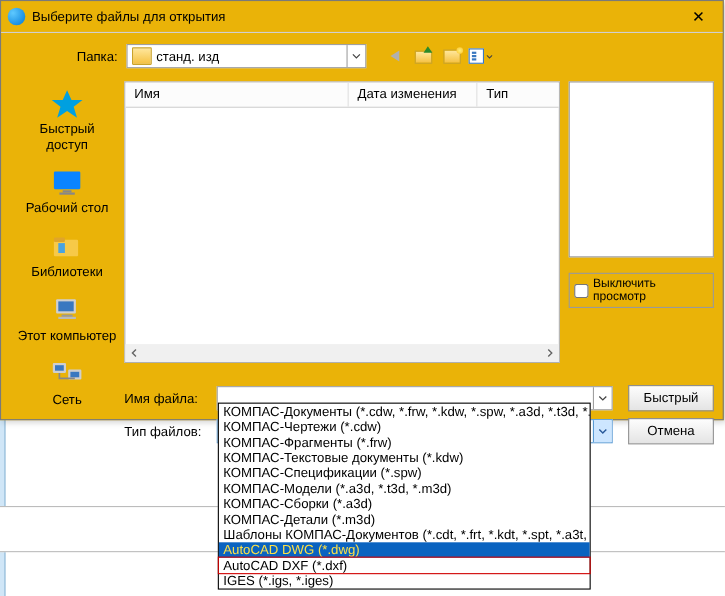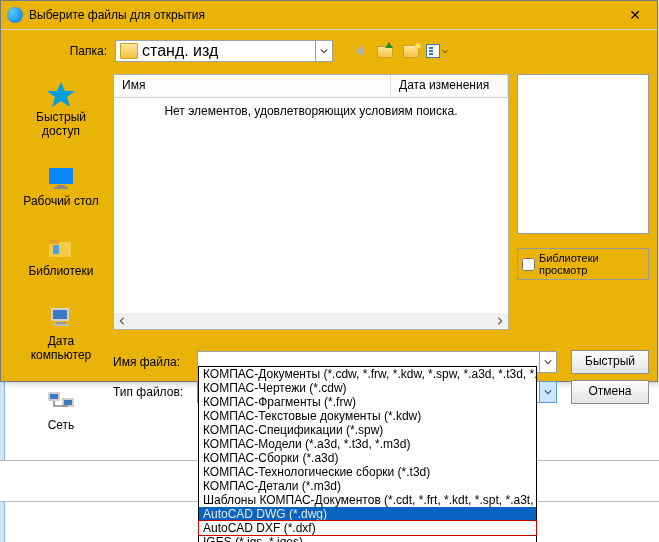--- a/index.html
+++ b/index.html
@@ -63,21 +63,21 @@
     width: 216px;
     background: #fff;
   }
   .folder-combo .folder-icon {
     width: 16px; height: 14px;
     margin: 0 4px;
     background: linear-gradient(#ffe79c, #f5c142);
     border: 1px solid #caa32a;
     border-radius: 1px;
   }
-  .folder-combo .folder-text { flex: 1; font-size: 16px; }
+  .folder-combo .folder-text { flex: 1; font-size: 12px; }
   .folder-combo .dd {
     width: 16px; height: 20px;
     border-left: 1px solid #a0a0a0;
     display: flex; align-items: center; justify-content: center;
   }
   .dd svg { width: 8px; height: 8px; }
 
   .tool-icons {
     margin-left: 14px;
     display: flex;
@@ -138,21 +138,21 @@
   .main-area {
     display: flex;
     height: 270px;
   }
   .places {
     width: 104px;
     display: flex;
     flex-direction: column;
     align-items: center;
     padding-top: 4px;
-    gap: 20px;
+    gap: 8px;
     border-right: none;
   }
   .place {
     width: 90px;
     text-align: center;
     padding: 2px 0 4px 0;
   }
   .place .pic {
     width: 32px; height: 28px;
     margin: 0 auto 2px auto;
@@ -306,21 +306,21 @@
   }
   .dropdown-list .item {
     padding: 0 4px;
     height: 14px;
     line-height: 14px;
     white-space: nowrap;
     overflow: hidden;
   }
   .dropdown-list .item.sel-blue {
     background: #0a63c0;
-    color: #e5e5e5;
+    color: #fde047;
   }
   .dropdown-list .item.sel-red {
     outline: 1px solid #d00000;
   }
 
   
   .bg-stripes {
     position: absolute;
     left: 0; right: 0; top: 460px;
     height: 40px;
@@ -407,62 +407,62 @@
             </svg>
           <div class="plabel">Библиотеки</div>
         </div>
         <div class="place">
           <svg class="pic" viewBox="0 0 32 28">
               <rect class="pc-body" x="6" y="4" width="18" height="13" rx="1"></rect>
               <rect fill="#3a78c0" x="8" y="6" width="14" height="9"></rect>
               <rect fill="#999" x="11" y="18" width="10" height="2"></rect>
               <rect fill="#bbb" x="8" y="20" width="16" height="2"></rect>
             </svg>
-          <div class="plabel">Дата компьютер</div>
+          <div class="plabel">Этот компьютер</div>
         </div>
         <div class="place">
           <svg class="pic" viewBox="0 0 32 28">
               <rect fill="#cfcfcf" x="3" y="4" width="12" height="9" rx="1"></rect>
               <rect fill="#3a78c0" x="5" y="6" width="8" height="5"></rect>
               <rect fill="#cfcfcf" x="17" y="10" width="12" height="9" rx="1"></rect>
               <rect fill="#3a78c0" x="19" y="12" width="8" height="5"></rect>
               <path stroke="#888" stroke-width="1.5" fill="none" d="M9 13 v5 h14 v-0"></path>
             </svg>
           <div class="plabel">Сеть</div>
         </div>
       </div>
 
       <div class="file-list">
         <div class="file-list-inner">
           <div class="list-header">
             <div class="col col-name">Имя</div>
             <div class="col col-date">Дата изменения</div>
+            <div class="col col-type">Тип</div>
           </div>
-          <div class="empty-msg">Нет элементов, удовлетворяющих условиям поиска.</div>
           <div class="hscroll">
             <div class="scr-btn">
                 <svg width="8" height="8" viewBox="0 0 10 10">
                   <path d="M7 1 L3 5 L7 9" fill="none" stroke="#666" stroke-width="1.6"></path>
                 </svg>
               </div>
             <div class="track"></div>
             <div class="scr-btn">
                 <svg width="8" height="8" viewBox="0 0 10 10">
                   <path d="M3 1 L7 5 L3 9" fill="none" stroke="#666" stroke-width="1.6"></path>
                 </svg>
               </div>
           </div>
         </div>
       </div>
 
       <div class="preview-col">
         <div class="preview-box"></div>
         <label class="preview-chk">
           <input type="checkbox" style="">
-          <span>Библиотеки просмотр</span>
+          <span>Выключить просмотр</span>
         </label>
       </div>
     </div>
 
     <div class="bottom-rows">
       <div class="row">
         <div class="rlabel">Имя файла:</div>
         <div class="combo">
           <div class="ctext"></div>
           <div class="dd">
@@ -490,19 +490,18 @@
 </div>
 
 <div class="dropdown-list" id="filetype-dd">
     <div class="item">КОМПАС-Документы (*.cdw, *.frw, *.kdw, *.spw, *.a3d, *.t3d, *.m3d)</div>
     <div class="item">КОМПАС-Чертежи (*.cdw)</div>
     <div class="item">КОМПАС-Фрагменты (*.frw)</div>
     <div class="item">КОМПАС-Текстовые документы (*.kdw)</div>
     <div class="item">КОМПАС-Спецификации (*.spw)</div>
     <div class="item">КОМПАС-Модели (*.a3d, *.t3d, *.m3d)</div>
     <div class="item">КОМПАС-Сборки (*.a3d)</div>
-    <div class="item">КОМПАС-Технологические сборки (*.t3d)</div>
     <div class="item">КОМПАС-Детали (*.m3d)</div>
     <div class="item">Шаблоны КОМПАС-Документов (*.cdt, *.frt, *.kdt, *.spt, *.a3t, *.m3t)</div>
     <div class="item sel-blue">AutoCAD DWG (*.dwg)</div>
     <div class="item sel-red">AutoCAD DXF (*.dxf)</div>
     <div class="item">IGES (*.igs, *.iges)</div>
   </div>
 
 </body></html>

